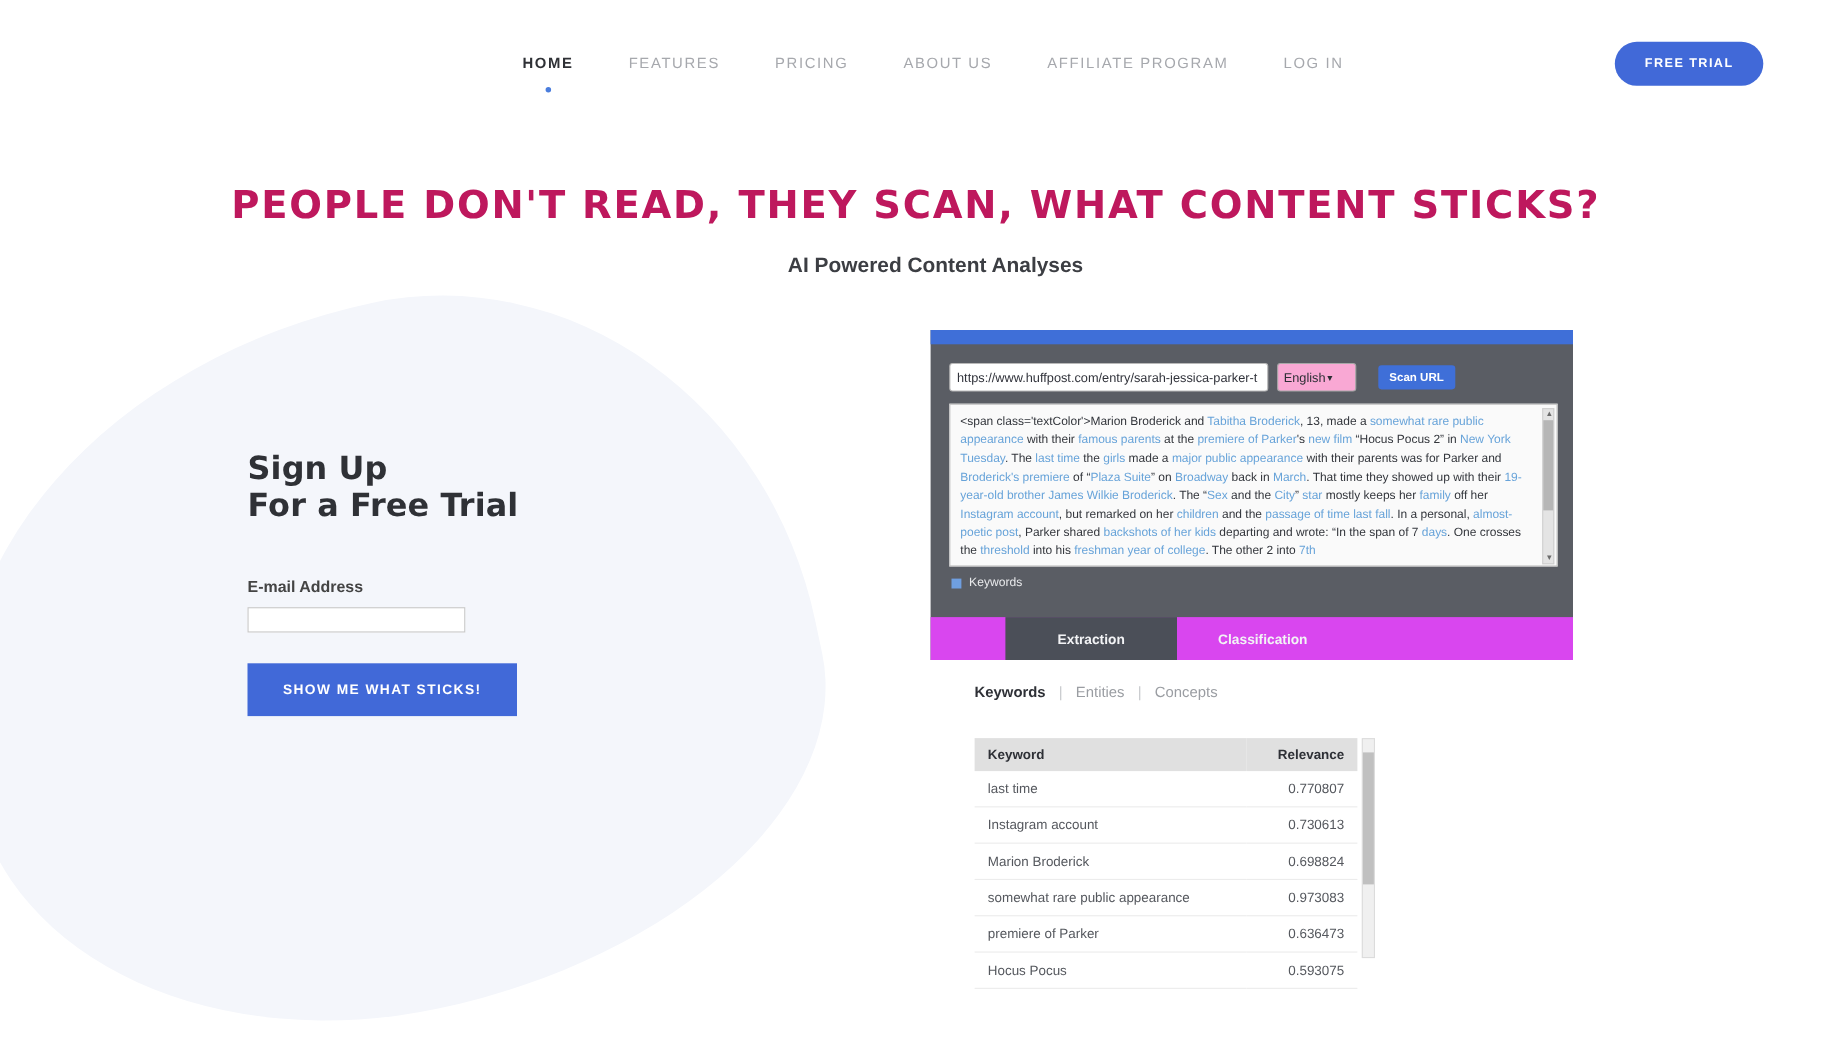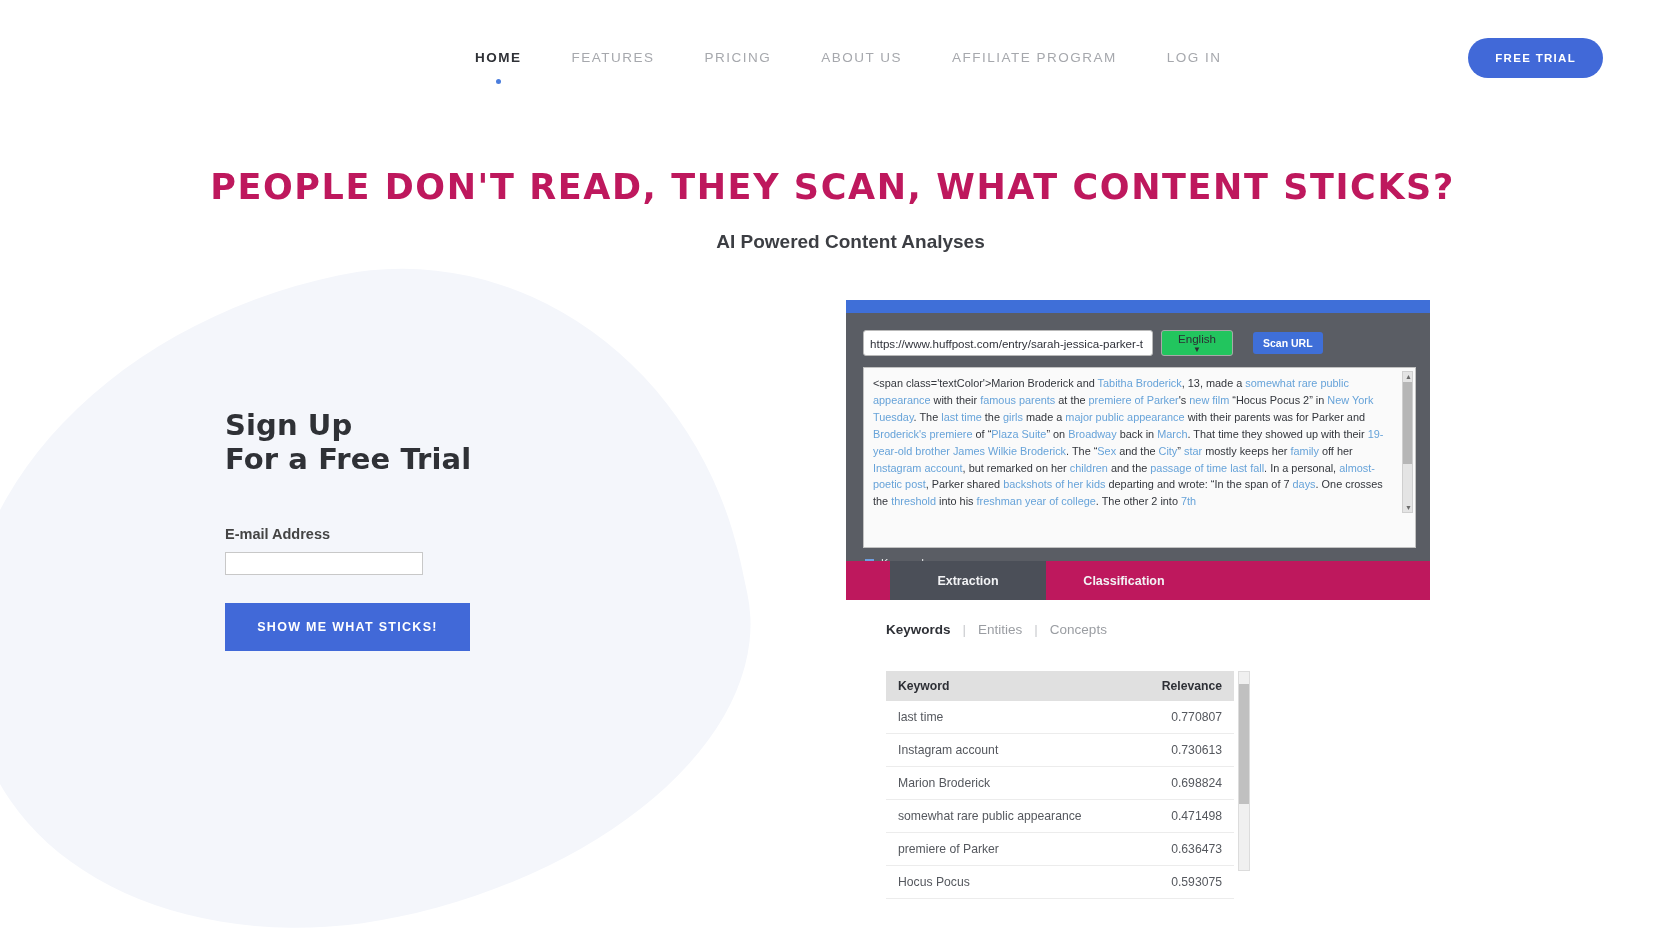--- a/index.html
+++ b/index.html
@@ -152,43 +152,42 @@
     width: 290px; height: 26px;
     border: 1px solid #b9b9b9; border-radius: 3px;
     background: #fff; color: #30323a;
     font-size: 11.6px; padding: 0 6px;
     font-family: "Liberation Sans", sans-serif;
     overflow: hidden; white-space: nowrap;
     display: flex; align-items: center;
   }
   .lang-select {
     width: 72px; height: 26px;
-    background: #22c55e;
+    background: #f9a8d4;
     border: 1px solid #a8a8a8; border-radius: 3px;
     font-size: 11.6px; color: #2c2e34;
-    display: flex; align-items: center; justify-content: center;
+    display: flex; align-items: center; justify-content: flex-start;
     padding: 0 5px;
     font-family: "Liberation Sans", sans-serif;
-    flex-direction: column;
   }
   .caret { font-size: 8px; }
   .scan-btn {
     margin-left: 12px;
     background: #3f6fd8; color: #fff;
     border: none; border-radius: 3px;
     height: 22px; padding: 0 10px;
     font-size: 10.5px; font-weight: 700;
     font-family: "Liberation Sans", sans-serif;
     cursor: pointer;
   }
   .text-panel {
     margin: 11px 14px 0 17px;
     background: #fafafa;
     border: 1px solid #c2c2c2;
-    height: 181px;
+    height: 148px;
     position: relative;
     padding: 7px 18px 0 9px;
     overflow: hidden;
   }
   .text-panel p {
     font-size: 10.9px;
     line-height: 16.9px;
     color: #33363c;
     font-family: "Liberation Sans", sans-serif;
     text-align: left;
@@ -210,22 +209,22 @@
   .legend {
     display: flex; align-items: center; gap: 7px;
     padding: 9px 0 0 19px;
     font-size: 11px; color: #e9eaec;
   }
   .legend-swatch { width: 9px; height: 9px; background: #6f9fe0; display: block; }
 
   .tabs-row {
     position: absolute; bottom: 0; left: 0;
     width: 584px; height: 39px;
-    background: #be185d;
-    display: flex; align-items: stretch;
+    background: #d946ef;
+    display: flex; align-items: stretch; padding-left: 24px;
   }
   .tab {
     display: flex; align-items: center; justify-content: center;
     font-size: 12.5px; font-weight: 700; color: #f2f3f5;
     width: 156px; cursor: pointer;
   }
   .tab.active { background: #4b4f58; }
   .tab-spacer { width: 44px; }
 
   .app-light {
@@ -376,21 +375,21 @@
           <tr>
             <td>Instagram account</td>
             <td class="num">0.730613</td>
           </tr>
           <tr>
             <td>Marion Broderick</td>
             <td class="num">0.698824</td>
           </tr>
           <tr>
             <td>somewhat rare public appearance</td>
-            <td class="num">0.471498</td>
+            <td class="num">0.973083</td>
           </tr>
           <tr>
             <td>premiere of Parker</td>
             <td class="num">0.636473</td>
           </tr>
           <tr>
             <td>Hocus Pocus</td>
             <td class="num">0.593075</td>
           </tr>
         </tbody>

